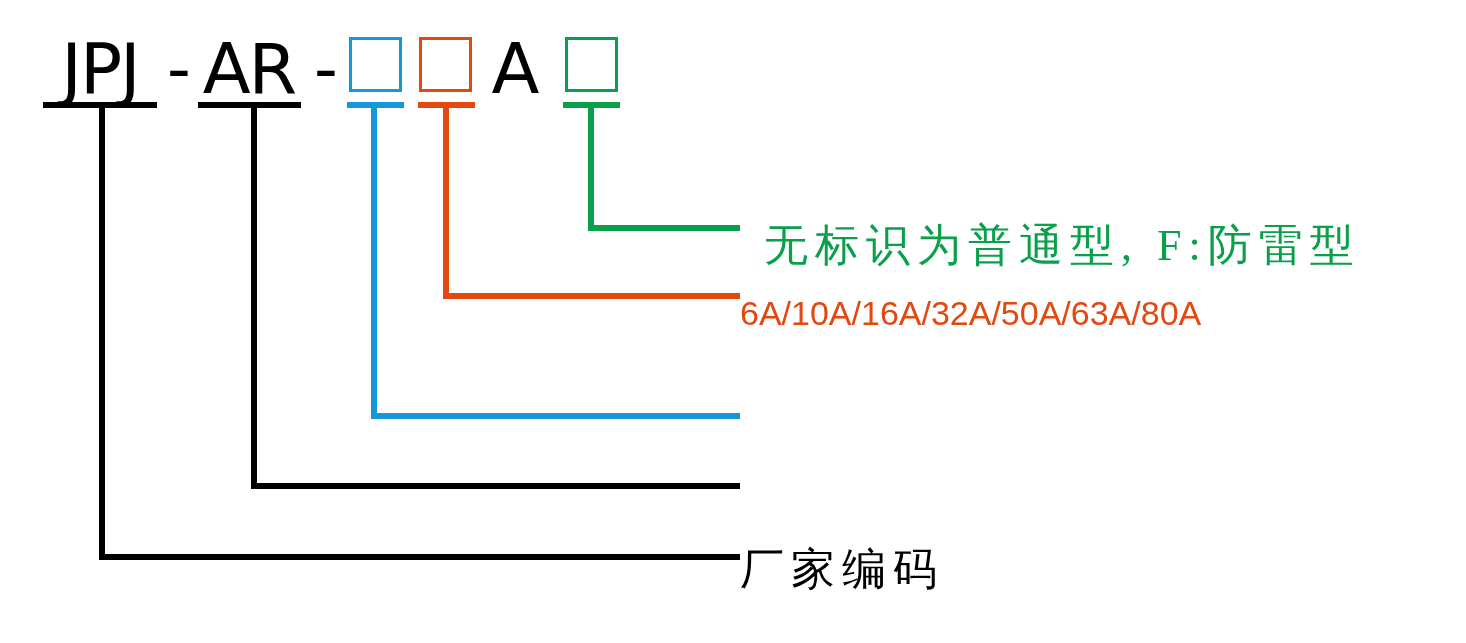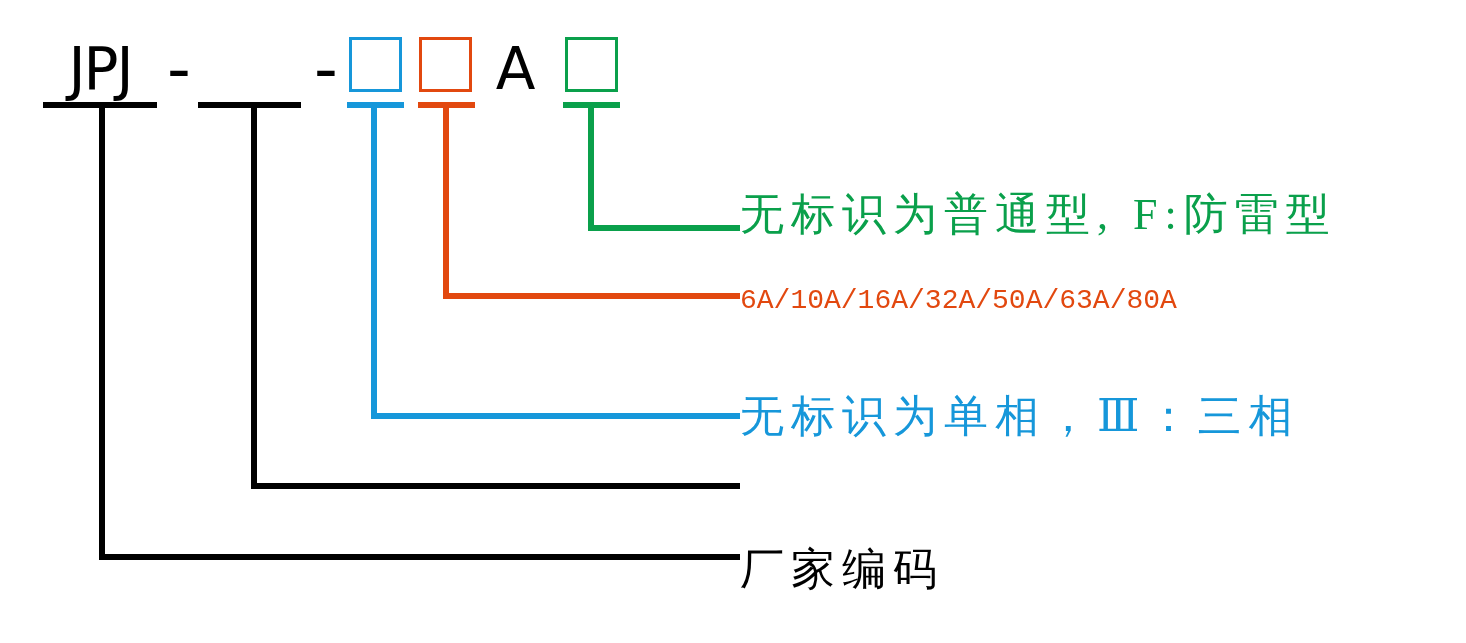--- a/index.html
+++ b/index.html
@@ -15,21 +15,21 @@
     overflow: hidden;
     font-family: "DejaVu Sans", sans-serif;
   }
 
   
   .code {
     position: absolute;
     top: 30px;
     height: 78px;
     line-height: 78px;
-    font-size: 58px;
+    font-size: 70px;
     letter-spacing: -2px;
     text-align: center;
     color: var(--black, #000);
     font-family: "DejaVu Sans", "Liberation Sans", sans-serif;
     white-space: nowrap;
   }
   #code-jpj  { left: 38px;  width: 124px; }
   #code-dash1{ left: 150px; width: 56px;  font-size: 66px; }
   #code-ar   { left: 194px; width: 110px; }
   #code-dash2{ left: 300px; width: 50px;  font-size: 66px; }
@@ -89,42 +89,43 @@
   .lbl {
     position: absolute;
     left: 740px;
     font-size: 44px;
     line-height: 50px;
     letter-spacing: 7px;
     white-space: nowrap;
     font-family: "Liberation Serif", "DejaVu Serif", serif;
     color: var(--black, #000);
   }
-  #lbl-type         { top: 190px; color: var(--green, #0AA04B); }
+  #lbl-type         { top: 221px; color: var(--green, #0AA04B); margin-left: 24px; }
   #lbl-current      { top: 271px; color: var(--orange, #E2480F); }
   #lbl-phase        { top: 392px; color: var(--blue, #1697DA); }
   #lbl-device       { top: 462px; }
   #lbl-manufacturer { top: 532px; margin-top: 13px; }
 
   .values-line {
     display: block;
-    margin-top: 8px;
-    font-size: 28px;
+    margin-top: 20px;
+    font-size: 34px;
     line-height: 44px;
     letter-spacing: 0;
-    font-family: Liberation Mono, monospace;
+    font-family: Liberation Sans, sans-serif;
   }
 </style>
 </head>
 <body>
 
 <div class="canvas">
 
   <span class="code" id="code-jpj">JPJ</span>
   <span class="code" id="code-dash1">-</span>
+  <span class="code" id="code-ar">AR</span>
   <span class="code" id="code-dash2">-</span>
   <div class="ph-box" id="box-phase"></div>
   <div class="ph-box" id="box-current"></div>
   <span class="code" id="code-a">A</span>
   <div class="ph-box" id="box-type"></div>
 
   <div class="ul" id="ul-jpj"></div>
   <div class="ul" id="ul-ar"></div>
   <div class="ul" id="ul-phase"></div>
   <div class="ul" id="ul-current"></div>
@@ -140,16 +141,15 @@
   <div class="hbar" id="h-current"></div>
   <div class="stem" id="stem-type"></div>
   <div class="hbar" id="h-type"></div>
 
   <div class="lbl" id="lbl-type">无标识为普通型, F:防雷型</div>
 
   <div class="lbl" id="lbl-current">
     <span class="values-line">6A/10A/16A/32A/50A/63A/80A</span>
   </div>
 
-  <div class="lbl" id="lbl-phase">无标识为单相，Ⅲ：三相</div>
   <div class="lbl" id="lbl-manufacturer">厂家编码</div>
 
 </div>
 
 </body></html>

